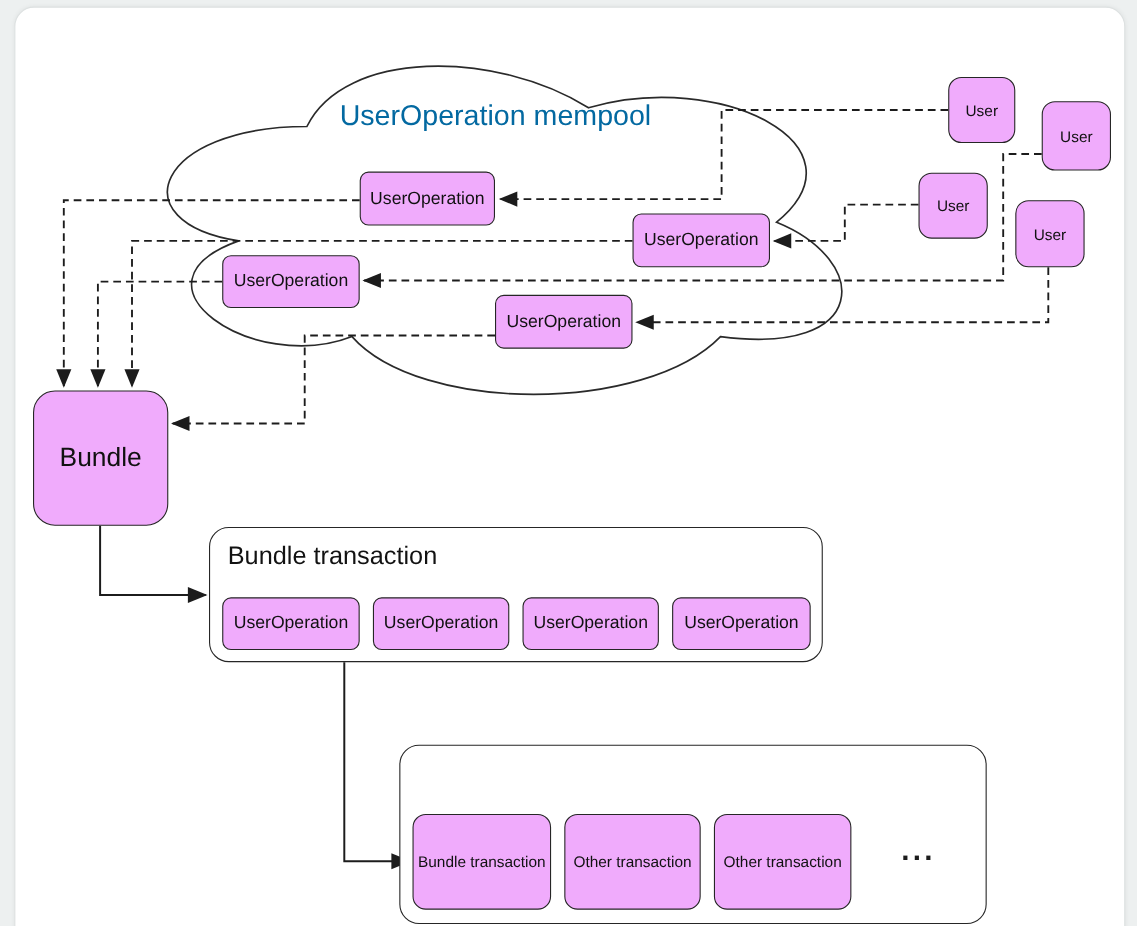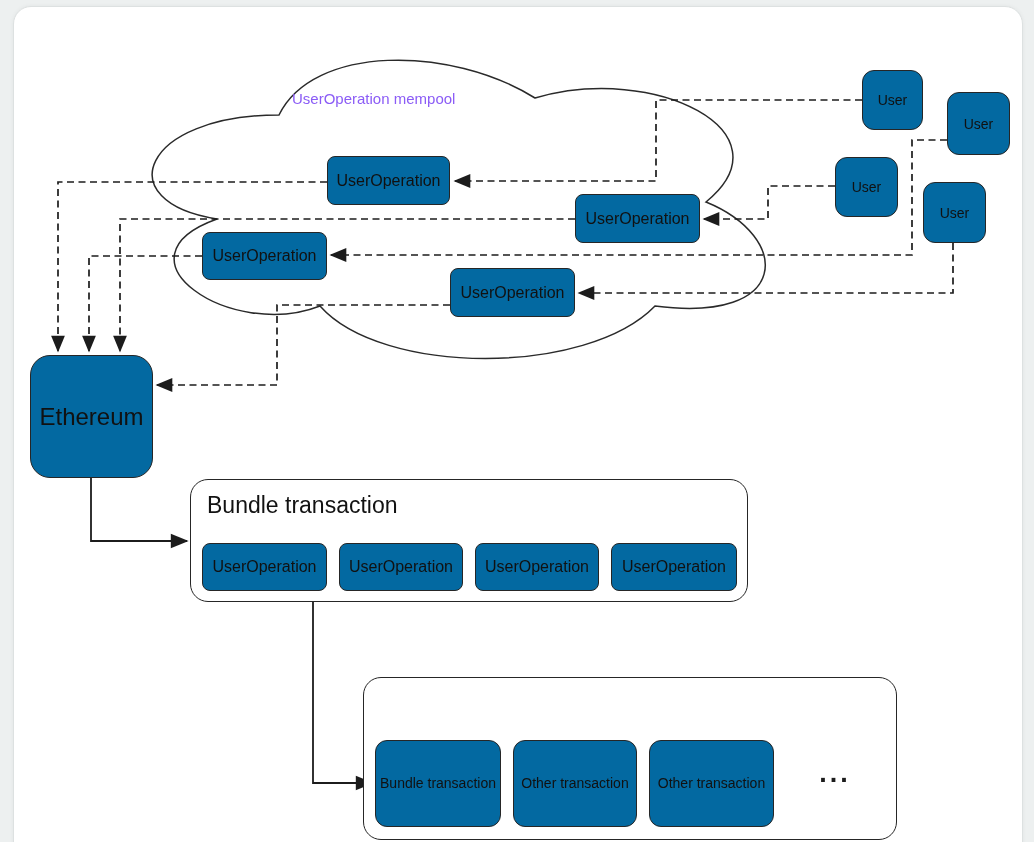--- a/index.html
+++ b/index.html
@@ -10,38 +10,38 @@
     overflow:hidden;position:relative;
   }
   .card{
     position:absolute;left:13px;top:6px;width:1008px;height:852px;
     background:#ffffff;border:1px solid #dde1e1;border-radius:18px;
     box-shadow:0 0 4px rgba(0,0,0,0.05);
   }
   #diagram-layer{position:absolute;left:0;top:0;width:1034px;height:842px;}
   svg{position:absolute;left:0;top:0;}
   .node{
-    position:absolute;background:#0369a1;border:1.7px solid #262626;
+    position:absolute;background:#f0abfc;border:1.7px solid #262626;
     display:flex;align-items:center;justify-content:center;
     color:#111;box-sizing:border-box;text-align:center;
   }
   .uop{border-radius:8px;font-size:16px;}
   .user{border-radius:12px;font-size:14px;}
   .bundler{border-radius:20px;font-size:24px;}
   .container-box{
     position:absolute;background:#ffffff;border:1.7px solid #262626;
     border-radius:18px;box-sizing:border-box;color:#111;
   }
   .container-title{
     position:absolute;font-size:23px;color:#121212;white-space:nowrap;
   }
   .txbox{border-radius:12px;font-size:14px;line-height:1.3;padding:4px;}
   .cloud-label{
-    position:absolute;left:292px;top:90px;width:300px;text-align:left;
-    font-size:15px;color:#8b5cf6;white-space:nowrap;
+    position:absolute;left:292px;top:90px;width:300px;text-align:right;
+    font-size:26px;color:#0369a1;white-space:nowrap;
   }
   .ellipsis{
     position:absolute;left:812px;top:758px;width:46px;text-align:center;
     font-size:27px;font-weight:bold;letter-spacing:3px;color:#1c1c1c;
   }
 </style>
 </head>
 <body>
 
 <div class="card"></div>
@@ -99,21 +99,21 @@
     <span>User</span>
   </div>
   <div class="node user" style="left:835px;top:157px;width:63px;height:60px">
     <span>User</span>
   </div>
   <div class="node user" style="left:923px;top:182px;width:63px;height:61px">
     <span>User</span>
   </div>
 
   <div class="node bundler" style="left:30px;top:355px;width:123px;height:123px">
-    <span>Ethereum</span>
+    <span>Bundle</span>
   </div>
 
   <div class="container-box" style="left:190px;top:479px;width:558px;height:123px"></div>
   <div class="container-title" style="left:207px;top:492px">Bundle transaction</div>
   <div class="node uop" style="left:202px;top:543px;width:125px;height:48px">
     <span>UserOperation</span>
   </div>
   <div class="node uop" style="left:339px;top:543px;width:124px;height:48px">
     <span>UserOperation</span>
   </div>

